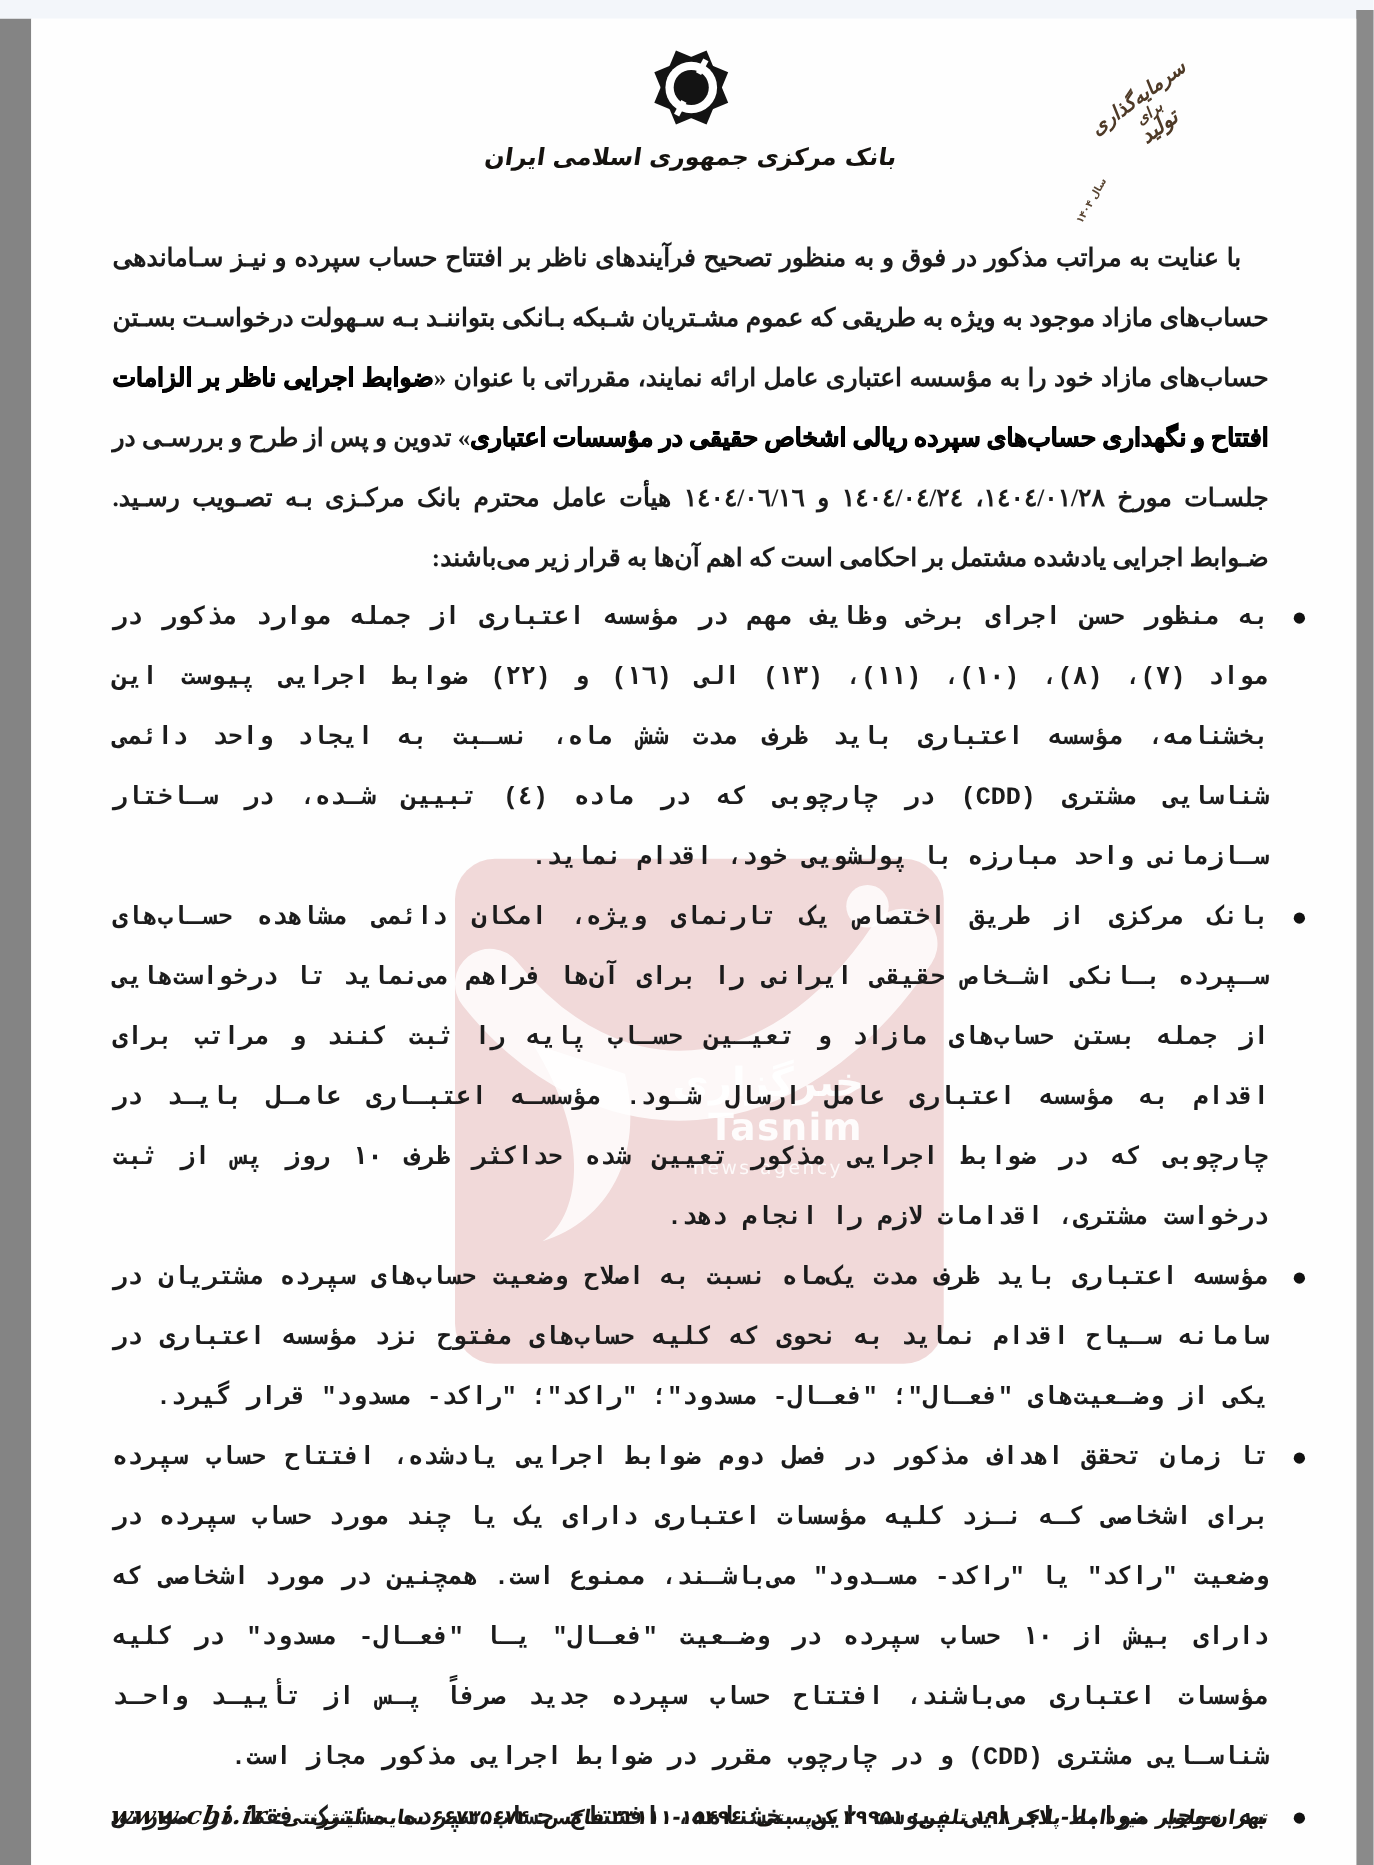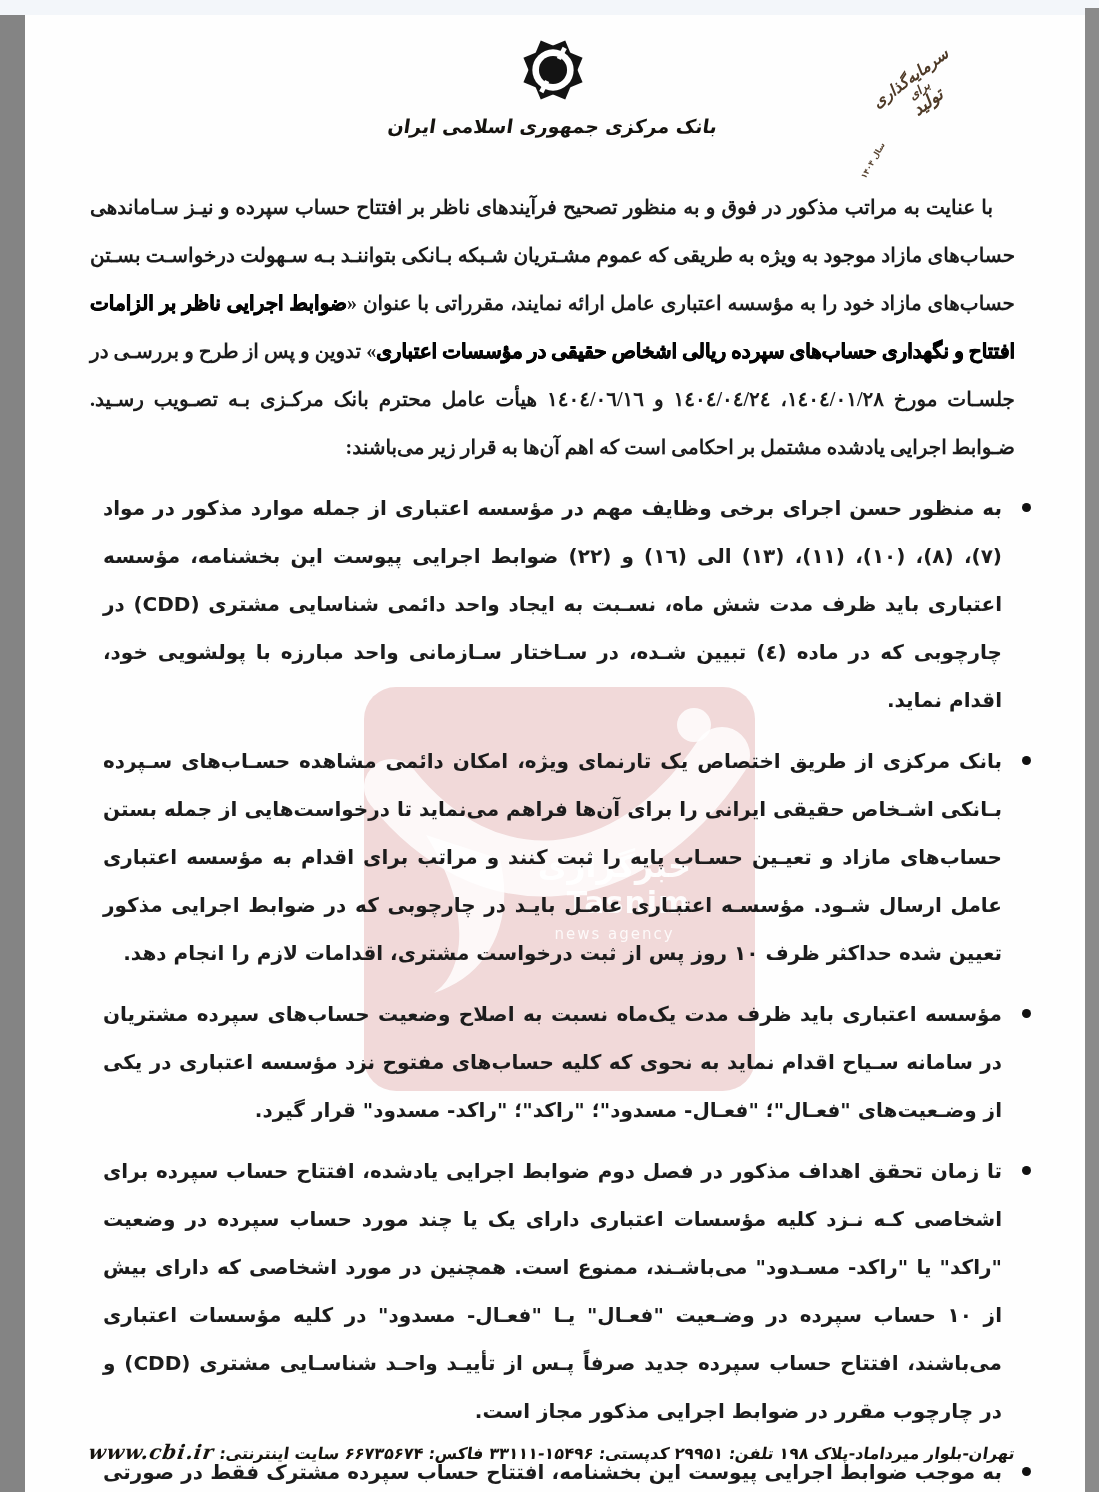--- a/index.html
+++ b/index.html
@@ -64,21 +64,21 @@
   
   .content{
     position:relative;z-index:1;
     direction:rtl;text-align:justify;
     font-size:20px;font-weight:bold;color:#1c1c1c;
     line-height:48px;
   }
   .intro{margin:0;text-indent:22px;font-family:Liberation Serif, serif;}
   .emph{ -webkit-text-stroke:0.7px #000; text-shadow:0 0 0.5px #000; }
   ul.points{list-style:none;margin:0;padding:0;}
-  ul.points li{position:relative;margin:13px;padding:0;}
+  ul.points li{position:relative;margin:0;padding:0;font-family:Liberation Mono, monospace;}
   .bullet-dot{
     position:absolute;right:-29px;top:19px;width:9px;height:9px;border-radius:50%;
     background:#111;
   }
 
   
   .footer{
     position:absolute;left:70px;right:70px;bottom:28px;
     text-align:center;direction:rtl;
     font-size:16px;font-weight:bold;color:#17140f;

